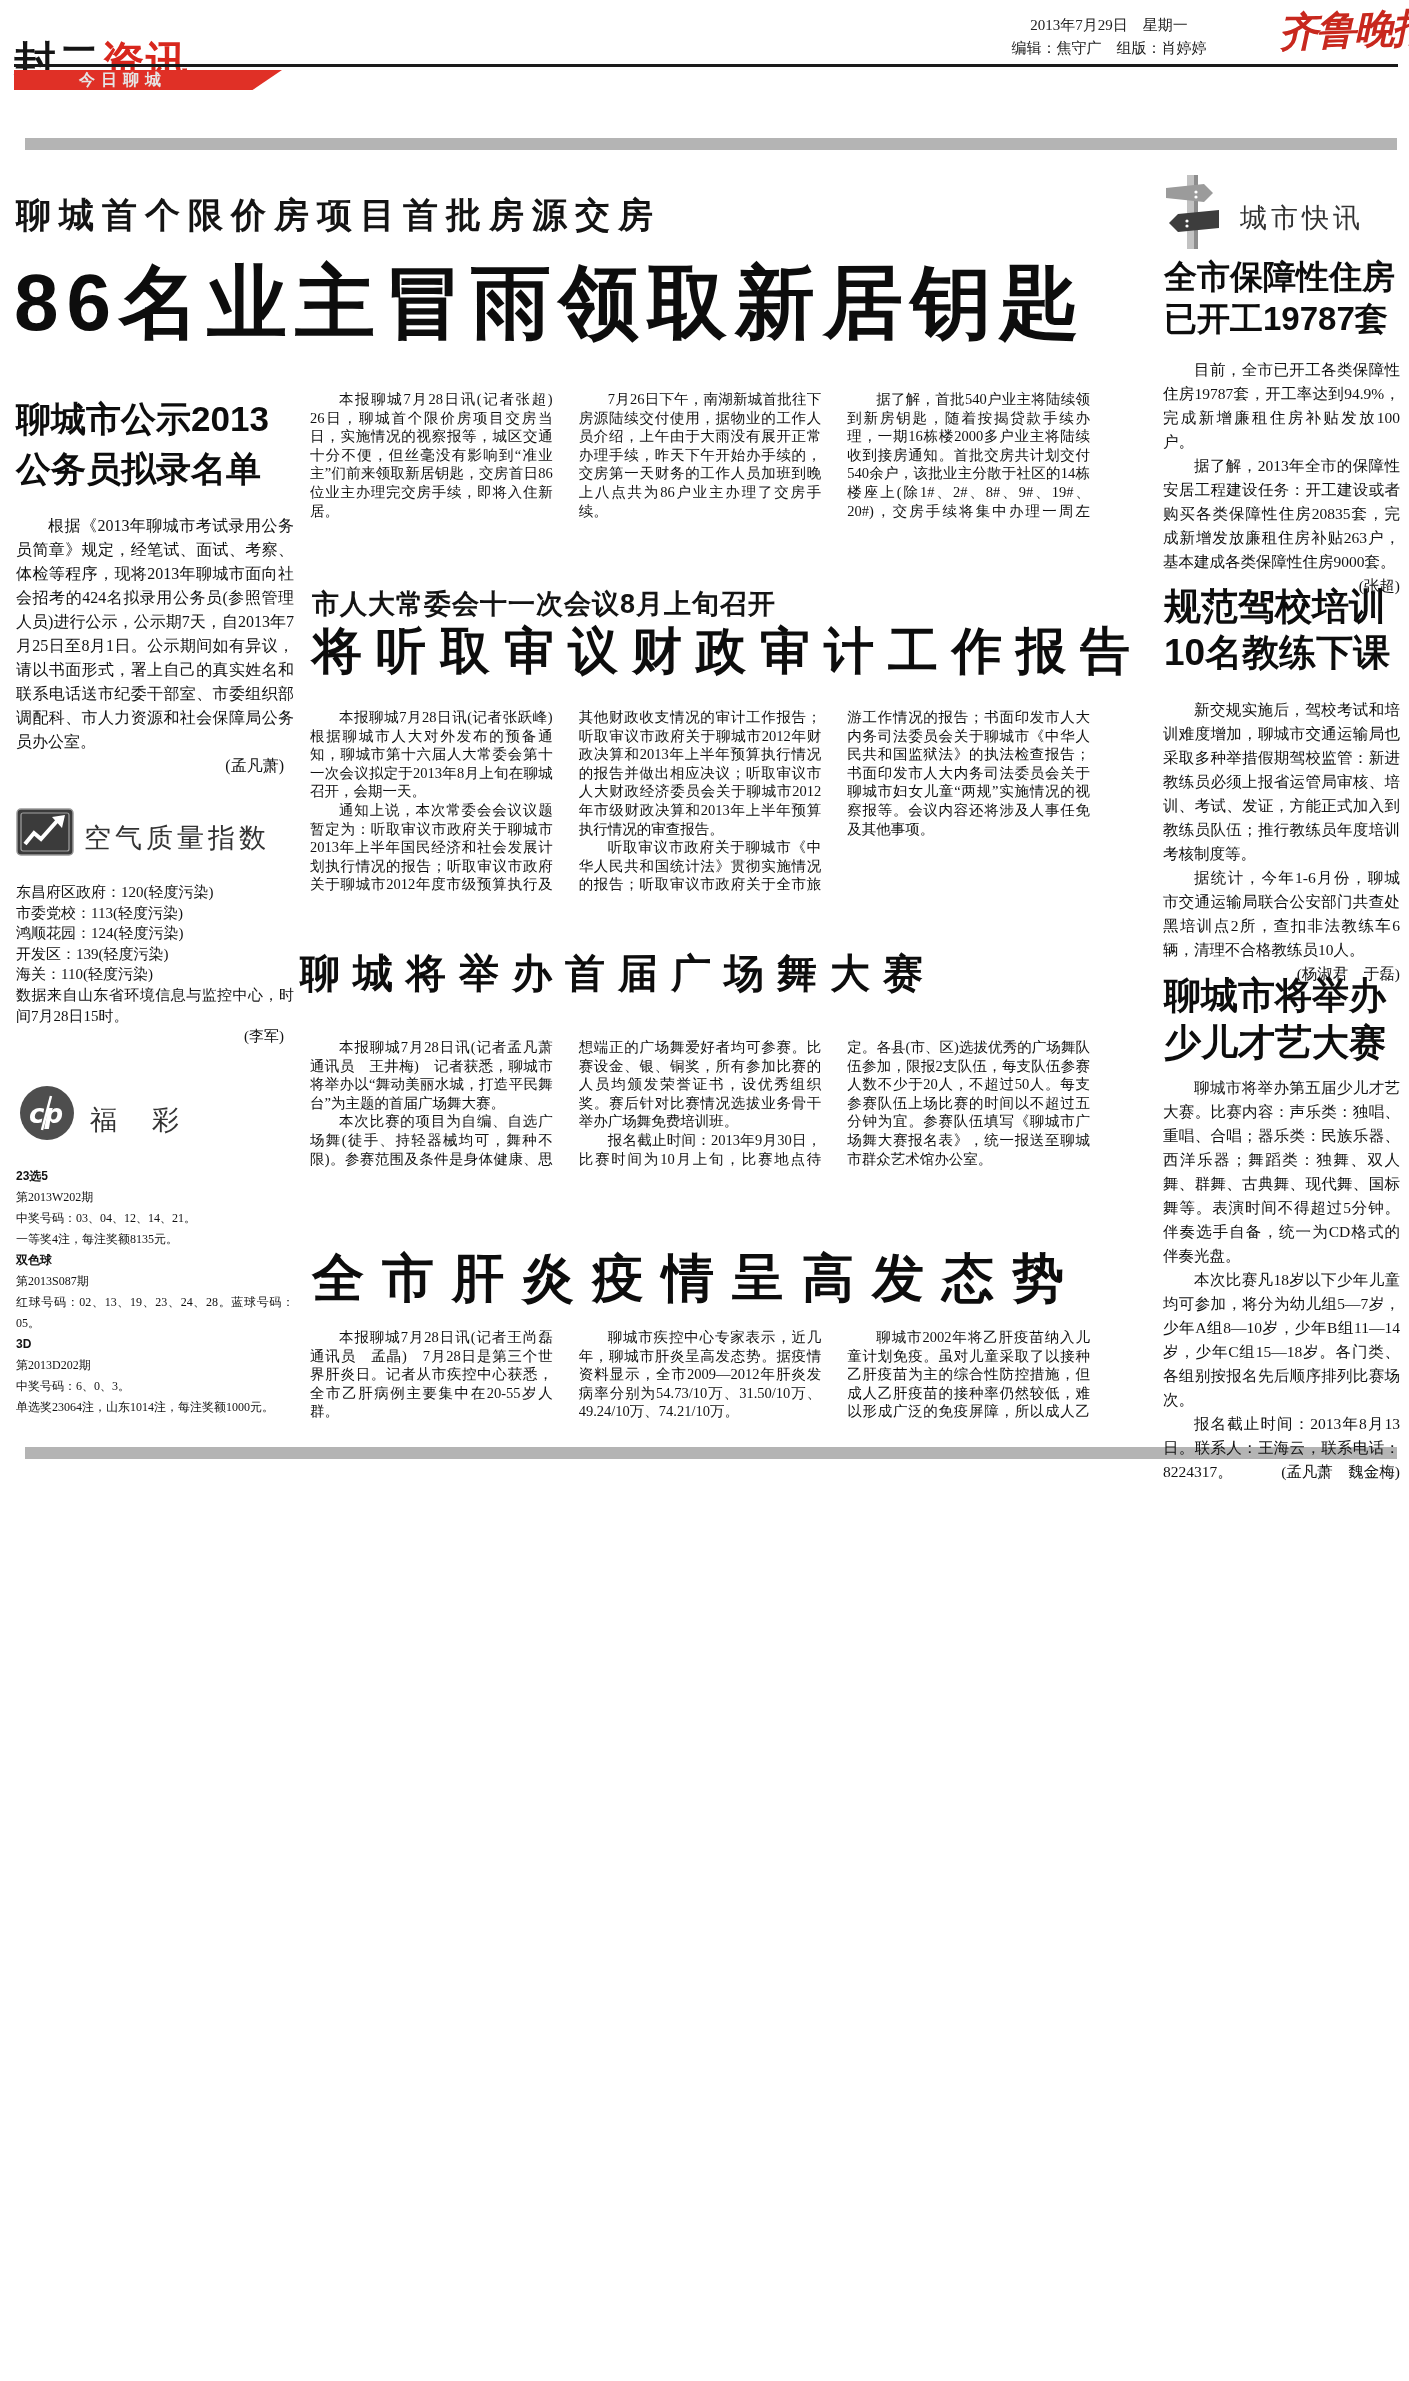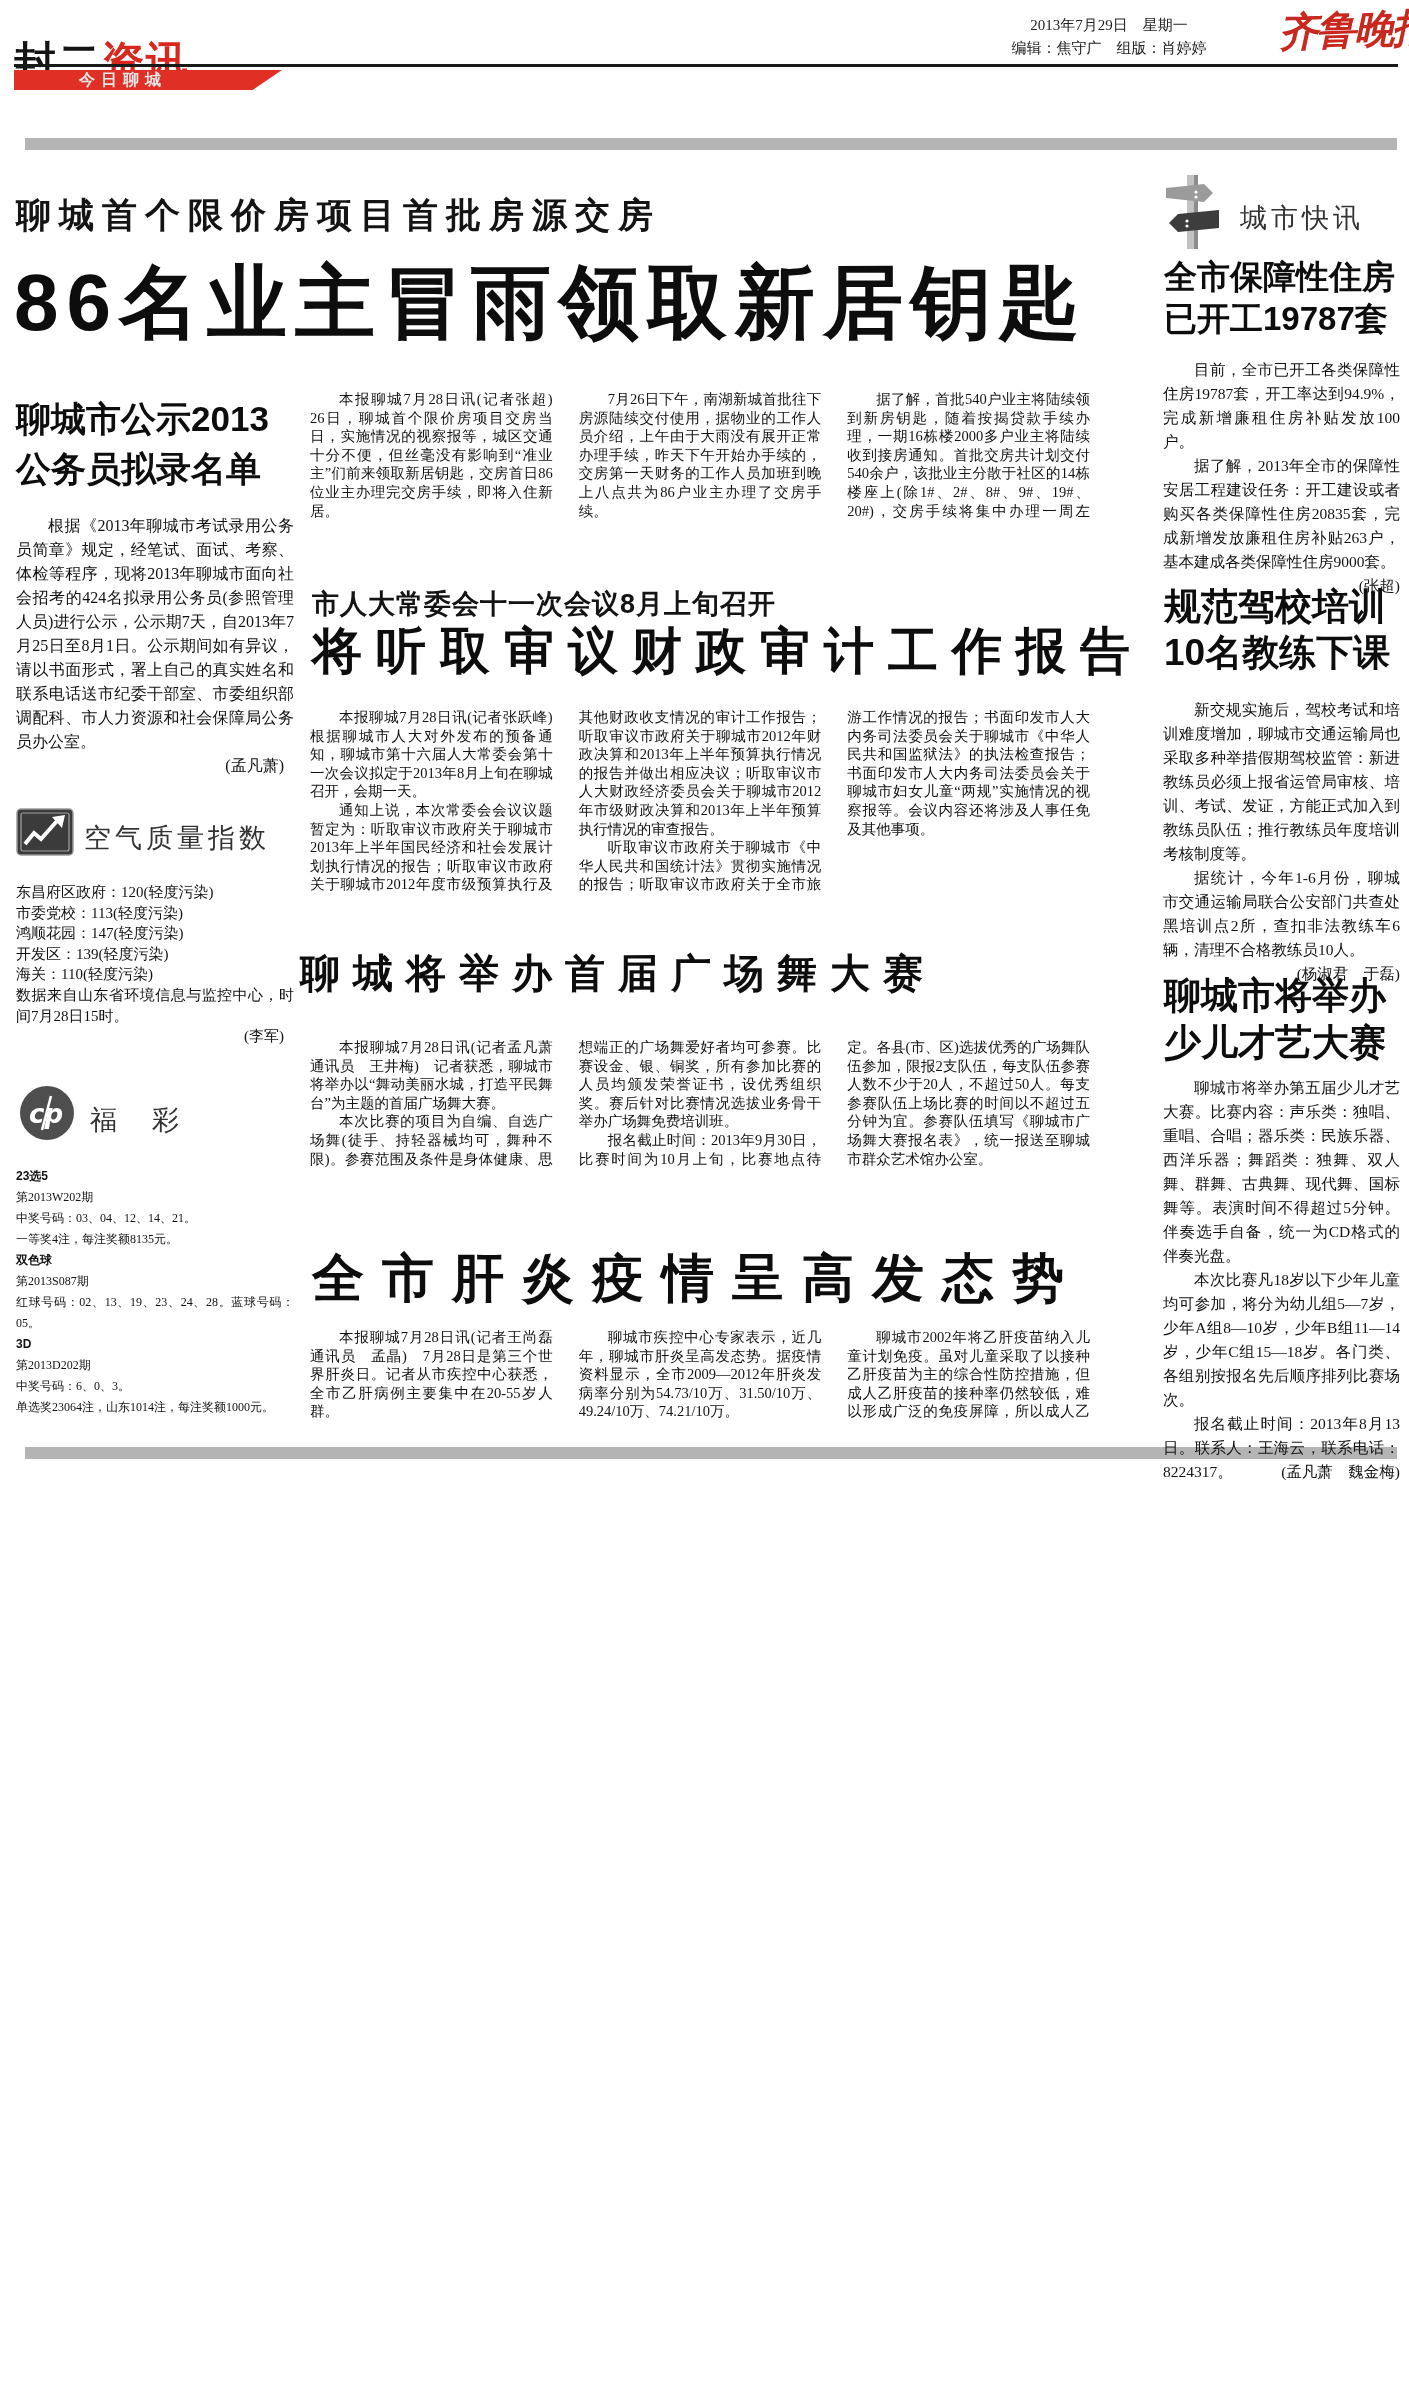--- a/index.html
+++ b/index.html
@@ -83,21 +83,21 @@
       <rect x="1" y="1" width="56" height="46" rx="4" fill="#3b3b3b" stroke="#9a9a9a" stroke-width="1.5"></rect>
       <rect x="5" y="5" width="48" height="38" rx="2" fill="none" stroke="#cfcfcf" stroke-width="1.2" opacity="0.7"></rect>
       <polyline points="9,36 18,25 25,31 41,13" stroke="#ffffff" stroke-width="4" fill="none"></polyline>
       <polygon points="36,9 49,7 46,20" fill="#ffffff"></polygon>
     </svg>
   </div>
   <div class="abs sechead" style="left:84px;top:804px;">空气质量指数</div>
   <div class="abs" style="left:16px;top:866px;width:278px;">
     <div class="airline">东昌府区政府：120(轻度污染)</div>
     <div class="airline">市委党校：113(轻度污染)</div>
-    <div class="airline">鸿顺花园：147(轻度污染)</div>
+    <div class="airline">鸿顺花园：124(轻度污染)</div>
     <div class="airline">开发区：139(轻度污染)</div>
     <div class="airline">海关：110(轻度污染)</div>
     <div class="airline" style="text-align:justify;">数据来自山东省环境信息与监控中心，时间7月28日15时。</div>
     <div class="airline byline">(李军)</div>
   </div>
 
   <div class="abs" style="left:18px;top:1068px;">
     <svg width="58" height="58" viewBox="0 0 58 58">
       <circle cx="29" cy="29" r="27" fill="#4e4e4e"></circle>
       <text x="11" y="39" font-family="DejaVu Sans, sans-serif" font-size="26" font-style="italic" font-weight="bold" fill="#ffffff">cp</text>

